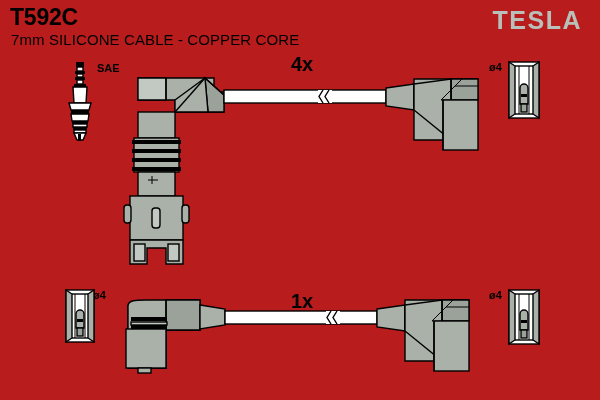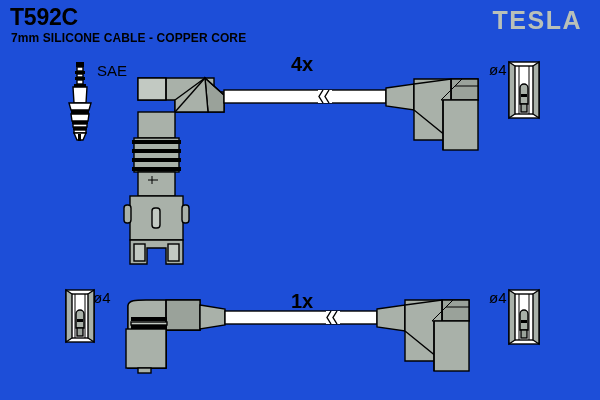--- a/index.html
+++ b/index.html
@@ -7,40 +7,40 @@
     padding: 0;
     background: #ffffff;
   }
   body {
     font-family: "Liberation Sans", sans-serif;
   }
   #page {
     position: relative;
     width: 600px;
     height: 400px;
-    background: #1d4ed8;
+    background: #b91c1c;
     overflow: hidden;
   }
   .abs { position: absolute; }
 
   
   #part-number {
     left: 10px;
     top: 6px;
     font-size: 23px;
     font-weight: bold;
     letter-spacing: -0.2px;
     color: #000000;
     line-height: 1;
   }
   #part-subtitle {
     left: 11px;
     top: 32px;
-    font-size: 12px;
-    font-weight: bold;
+    font-size: 15px;
+    font-weight: normal;
     letter-spacing: 0.1px;
     color: #000000;
     line-height: 1;
     white-space: nowrap;
   }
 
   
   #brand-logo {
     right: 18px;
     top: 8px;
@@ -56,22 +56,22 @@
     font-size: 20px;
     font-weight: bold;
     color: #000000;
     line-height: 1;
   }
   #qty-upper { left: 291px; top: 54px; }
   #qty-lower { left: 291px; top: 291px; }
 
   
   .annot {
-    font-size: 15px;
-    font-weight: normal;
+    font-size: 11px;
+    font-weight: bold;
     color: #000000;
     line-height: 1;
     white-space: nowrap;
     text-align: center;
   }
   #label-sae { left: 97px; top: 63px; }
   #label-dia-upper-right { left: 489px; top: 62px; }
   #label-dia-lower-left { left: 93px; top: 290px; }
   #label-dia-lower-right { left: 489px; top: 290px; }
 

